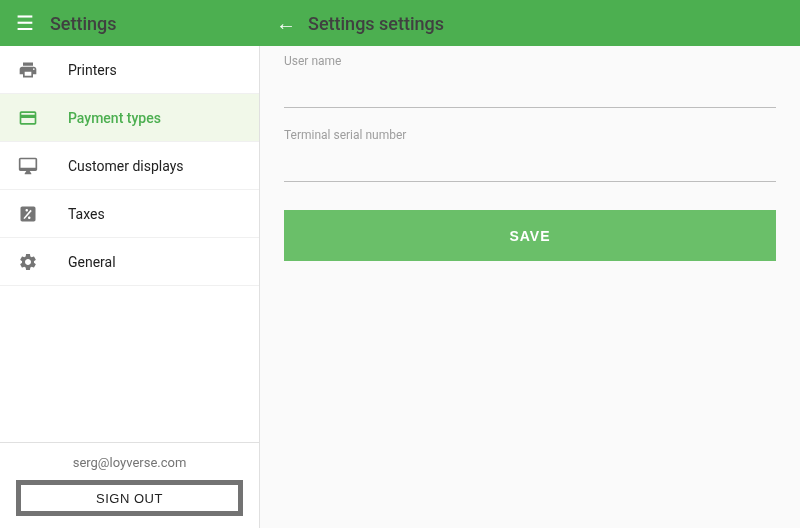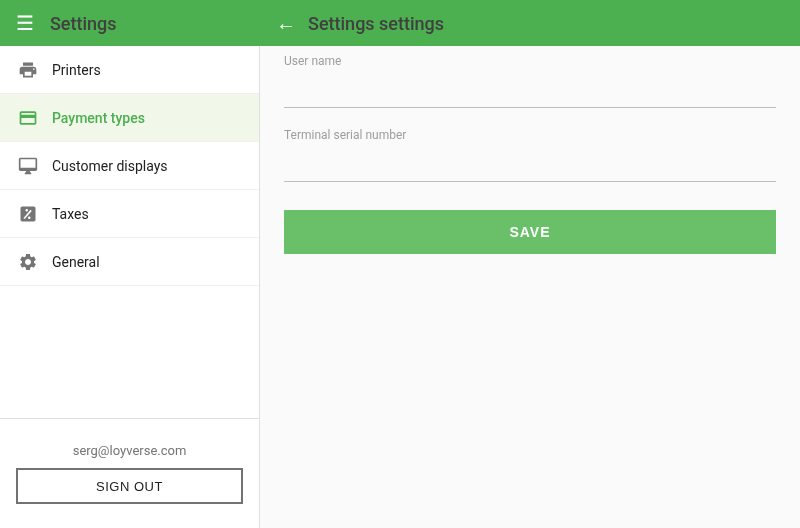--- a/index.html
+++ b/index.html
@@ -59,21 +59,21 @@
       flex-shrink: 0;
     }
     .sidebar-nav {
       flex: 1;
     }
     .sidebar-item {
       display: flex;
       align-items: center;
       height: 48px;
       padding: 0 16px;
-      gap: 12px;
+      gap: 28px;
       cursor: pointer;
       border-bottom: 1px solid #f0f0f0;
     }
     .sidebar-item.active {
       background: #f1f8e9;
     }
     .sidebar-item .icon {
       font-size: 18px;
       color: #757575;
       width: 24px;
@@ -87,36 +87,36 @@
     .sidebar-item-label {
       font-size: 14px;
       color: #212121;
     }
     .sidebar-item.active .sidebar-item-label {
       color: #4caf50;
       font-weight: 500;
     }
 
     .sidebar-footer {
-      padding: 24px 16px;
+      padding: 12px 16px;
       border-top: 1px solid #e0e0e0;
       display: flex;
       flex-direction: column;
       align-items: center;
       gap: 10px;
     }
     .user-email {
       font-size: 13px;
       color: #757575;
     }
     .sign-out-btn {
       width: 100%;
       height: 36px;
       background: white;
-      border: 2px solid #737373;
+      border: 5px solid #737373;
       font-size: 13px;
       font-weight: 500;
       color: #212121;
       letter-spacing: 0.5px;
       cursor: pointer;
     }
 
     
     .content {
       flex: 1;
@@ -141,21 +141,21 @@
       border-bottom: 1px solid #bdbdbd;
       background: transparent;
       font-size: 14px;
       color: #212121;
       outline: none;
       padding: 4px 0;
     }
 
     .save-btn {
       width: 100%;
-      height: 44px;
+      height: 51px;
       background: #6abf69;
       border: none;
       color: white;
       font-size: 14px;
       font-weight: 600;
       letter-spacing: 1px;
       cursor: pointer;
       margin-top: 8px;
     }
 

